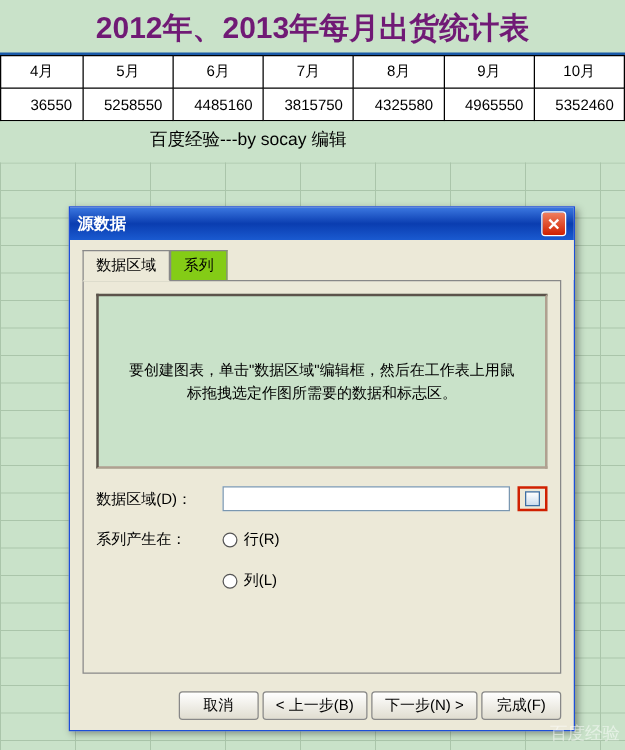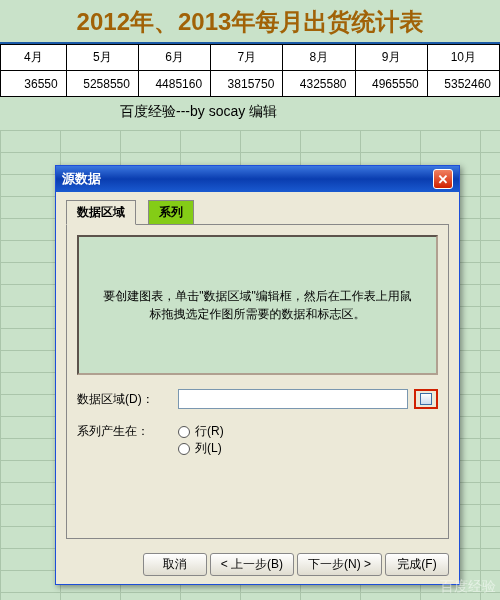--- a/index.html
+++ b/index.html
@@ -5,21 +5,21 @@
 * { box-sizing: border-box; margin: 0; padding: 0; }
 body {
   width: 500px; height: 600px;
   font-family: "Microsoft YaHei", SimSun, sans-serif;
   font-size: 12px;
   background: #c9e2c9;
   overflow: hidden;
 }
 .sheet-title {
   font-size: 24px;
-  color: #a16207;
+  color: #701a75;
   font-weight: bold;
   text-align: center;
   padding: 6px 0 4px;
   border-bottom: 2px solid #1a5aa8;
   background: #c9e2c9;
 }
 .table { display: table; border-collapse: collapse; width: 100%; background: #ffffff; }
 .row { display: table-row; }
 .cell {
   display: table-cell;
@@ -70,23 +70,22 @@
   border: 1px solid #fff;
   border-radius: 3px;
   color: #fff;
   display: flex; align-items: center; justify-content: center;
   font-weight: bold;
   cursor: pointer;
 }
 .tabs {
   display: flex;
   padding: 8px 10px 0;
-  gap: 12px;
-  background: #ece9d8;
-  font-weight: bold;
+  gap: 0;
+  background: #ece9d8;
 }
 .tab {
   padding: 3px 10px;
   border: 1px solid #888;
   border-bottom: none;
   background: #84cc16;
   font-size: 12px;
   cursor: pointer;
   position: relative;
 }
@@ -124,21 +123,21 @@
   border: 2px solid #d02000;
   background: #ece9d8;
   display: flex; align-items: center; justify-content: center;
   cursor: pointer;
 }
 .picker-icon {
   width: 12px; height: 12px;
   border: 1px solid #3b6ea5;
   background: linear-gradient(#fff,#cde);
 }
-.radio-group { display: flex; flex-direction: column; gap: 0; }
+.radio-group { display: flex; flex-direction: column; gap: 16px; }
 .radio-item { display: flex; align-items: center; gap: 5px; }
 .radio {
   width: 12px; height: 12px; border-radius: 50%;
   border: 1px solid #555; background: #fff;
 }
 .button-row {
   display: flex; justify-content: flex-end; gap: 3px;
   padding: 8px 10px;
 }
 .btn {

